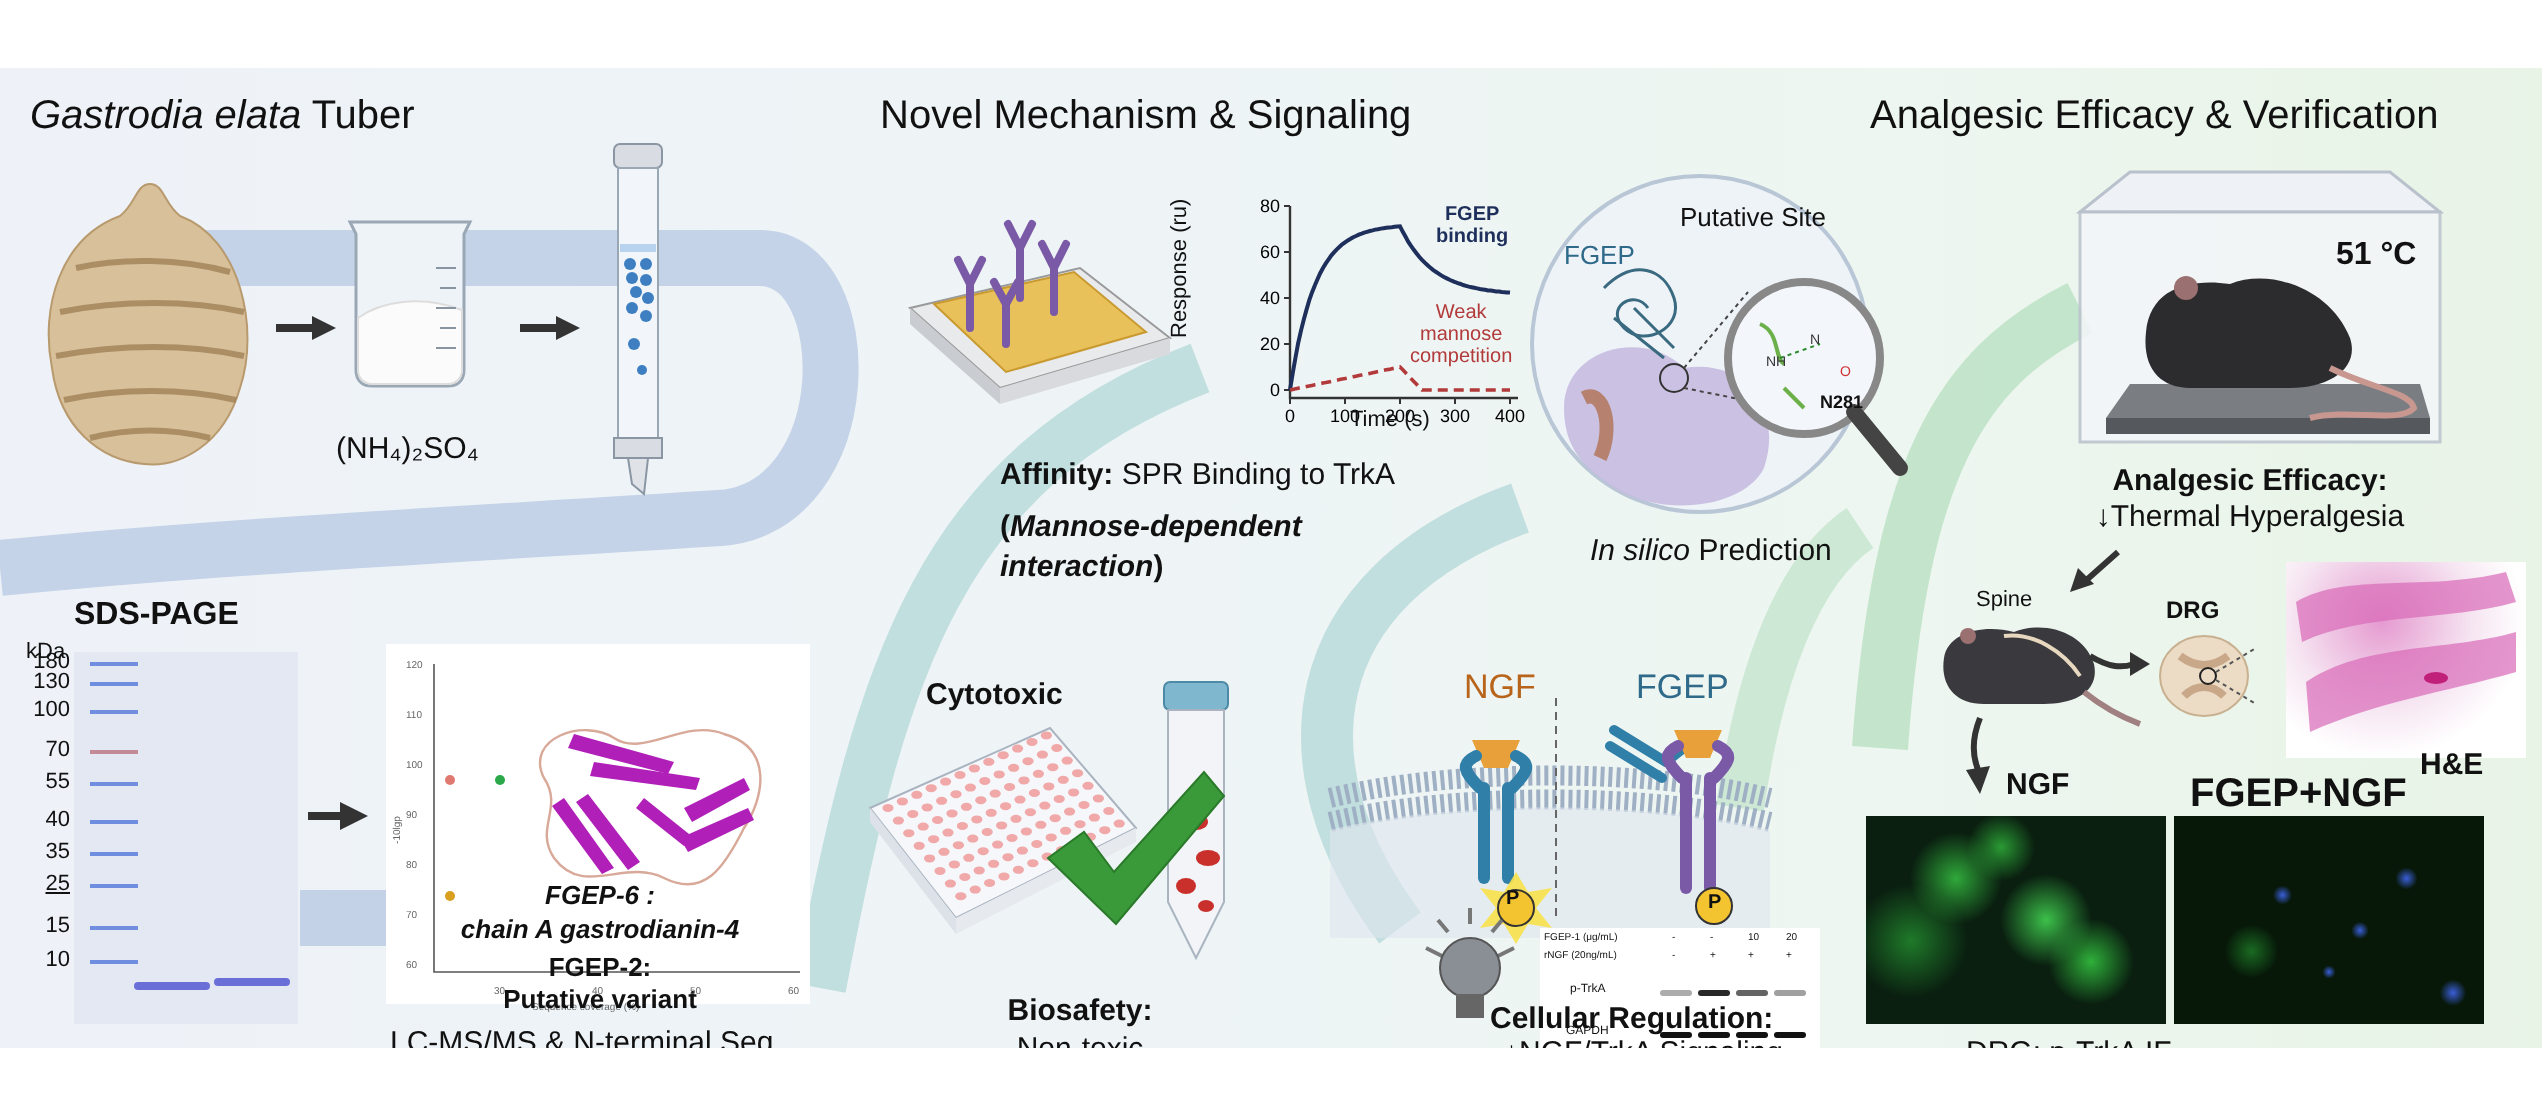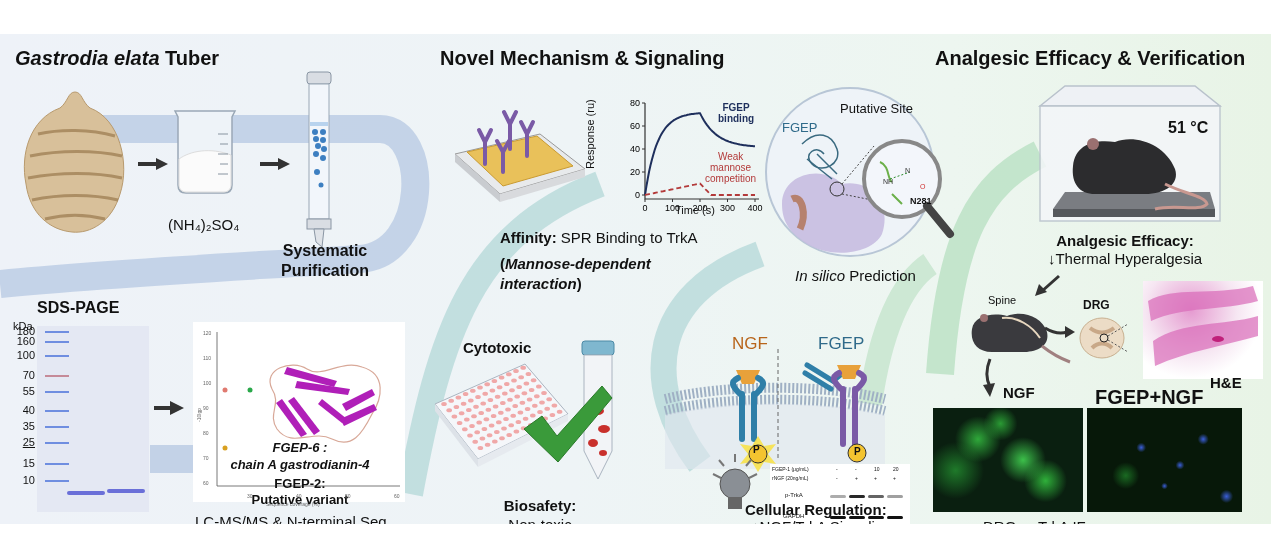--- a/index.html
+++ b/index.html
@@ -1,20 +1,20 @@
 <!DOCTYPE html>
 <html><head>
 <meta charset="utf-8">
 <style>
   html,body{margin:0;padding:0;}
   body{width:1271px;height:559px;overflow:hidden;background:#ffffff;font-family:"Liberation Sans",sans-serif;color:#111;}
   #canvas{position:absolute;left:0;top:34px;width:1271px;height:490px;
     background:linear-gradient(90deg,#eef2f8 0%,#eef4f6 45%,#edf6f0 75%,#e8f4e6 100%);overflow:hidden;}
   .abs{position:absolute;}
-  .h1{font-weight:bold;font-size:20px;white-space:nowrap;}
+  .h1{font-weight:normal;font-size:20px;white-space:nowrap;}
   .lbl{font-size:15px;white-space:nowrap;}
   .b{font-weight:bold;}
   .i{font-style:italic;}
   .center{text-align:center;}
   svg{position:absolute;overflow:visible;}
 </style>
 </head>
 <body>
 
 <div id="canvas">
@@ -77,24 +77,20 @@
       <circle cx="14" cy="74" r="3"></circle>
         <circle cx="20" cy="77" r="3"></circle>
         <circle cx="12" cy="82" r="3"></circle>
         <circle cx="19" cy="86" r="3"></circle>
       <circle cx="13" cy="100" r="3"></circle>
         <circle cx="17" cy="113" r="2.5"></circle>
     </g>
     <rect x="3" y="147" width="24" height="10" fill="#d9dde3" stroke="#8a96a4"></rect>
     <path d="M10,157 L20,157 L18,175 L12,170 Z" fill="#dfe3e8" stroke="#8a96a4"></path>
   </svg>
-  <div class="abs lbl b center" style="left:270px;top:207px;width:110px;line-height:20px;font-size:16px">
-    <div>Systematic</div>
-    <div>Purification</div>
-  </div>
 
   <div class="abs b" style="left:37px;top:265px;font-size:16px">SDS-PAGE</div>
   <div class="abs" style="left:13px;top:286px;font-size:11px">kDa</div>
   <div class="abs" style="left:37px;top:292px;width:112px;height:186px;background:#e4e8f3;"></div>
   <div id="ladder"></div>
   <div class="abs" style="left:67px;top:457px;width:38px;height:4px;background:#6a6fd8;border-radius:2px"></div>
   <div class="abs" style="left:107px;top:455px;width:38px;height:4px;background:#6a6fd8;border-radius:2px"></div>
   <svg width="30" height="14" style="left:154px;top:367px">
       <path d="M0,7 L18,7" stroke="#333" stroke-width="4"></path>
       <path d="M16,0 L30,7 L16,14 Z" fill="#333"></path>
@@ -455,21 +451,21 @@
       radial-gradient(circle at 35% 38%,#3a5ed8 0%,transparent 4%),
       radial-gradient(circle at 60% 55%,#3a5ed8 0%,transparent 4%),
       radial-gradient(circle at 75% 30%,#3a5ed8 0%,transparent 4%),
       radial-gradient(circle at 50% 75%,#3a5ed8 0%,transparent 3%),
       radial-gradient(circle at 90% 85%,#3a5ed8 0%,transparent 4%),
       radial-gradient(circle at 25% 65%,#1a6a22 0%,transparent 10%),
       #071809;"></div>
   <div class="abs lbl" style="left:983px;top:484px">DRG: p-TrkA IF</div>
 <div class="abs" style="left: 13px; top: 291px; font-size: 11px; width: 22px; text-align: right;">180</div>
     <div class="abs" style="left: 45px; top: 297px; width: 24px; height: 2px; background: rgb(111, 142, 224);"></div>
-    <div class="abs" style="left: 13px; top: 301px; font-size: 11px; width: 22px; text-align: right;">160</div>
+    <div class="abs" style="left: 13px; top: 301px; font-size: 11px; width: 22px; text-align: right;">130</div>
     <div class="abs" style="left: 45px; top: 307px; width: 24px; height: 2px; background: rgb(111, 142, 224);"></div>
     <div class="abs" style="left: 13px; top: 315px; font-size: 11px; width: 22px; text-align: right;">100</div>
     <div class="abs" style="left: 45px; top: 321px; width: 24px; height: 2px; background: rgb(111, 142, 224);"></div>
     <div class="abs" style="left: 13px; top: 335px; font-size: 11px; width: 22px; text-align: right;">70</div>
     <div class="abs" style="left: 45px; top: 341px; width: 24px; height: 2px; background: rgb(197, 138, 152);"></div>
     <div class="abs" style="left: 13px; top: 351px; font-size: 11px; width: 22px; text-align: right;">55</div>
     <div class="abs" style="left: 45px; top: 357px; width: 24px; height: 2px; background: rgb(111, 142, 224);"></div>
     <div class="abs" style="left: 13px; top: 370px; font-size: 11px; width: 22px; text-align: right;">40</div>
     <div class="abs" style="left: 45px; top: 376px; width: 24px; height: 2px; background: rgb(111, 142, 224);"></div>
     <div class="abs" style="left: 13px; top: 386px; font-size: 11px; width: 22px; text-align: right;">35</div>

